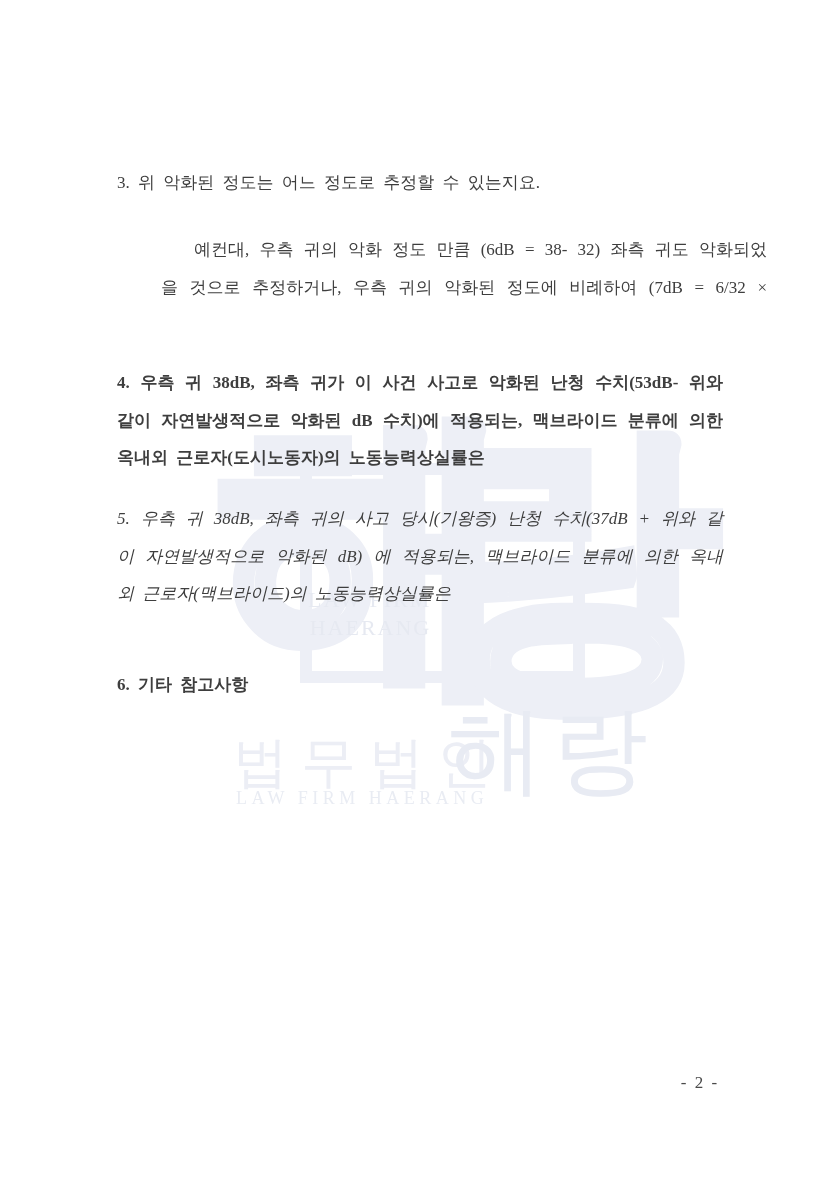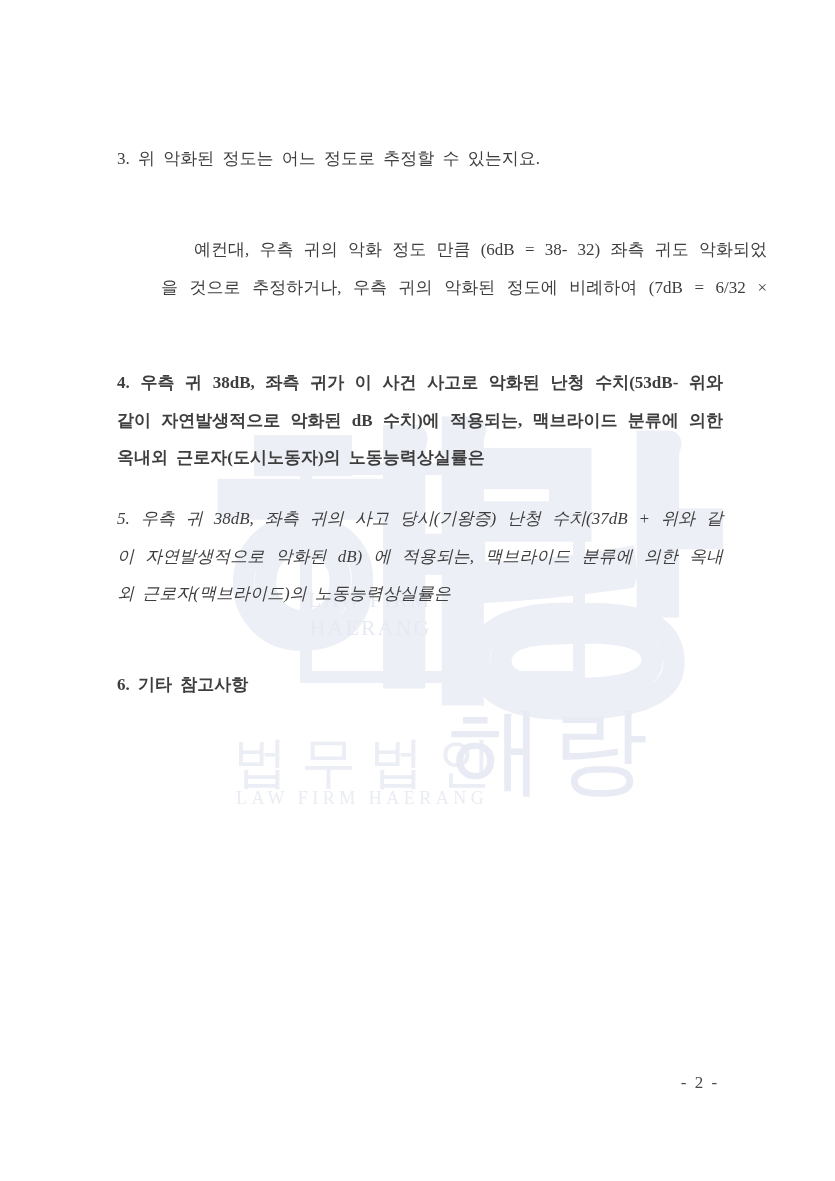--- a/index.html
+++ b/index.html
@@ -99,21 +99,21 @@
     color: #3e3e3e;
     word-spacing: 4px;
   }
   .line { text-align: left; }
   .line.j {
     text-align: justify;
     text-align-last: justify;
   }
   .line.indent { text-indent: 33px; }
 
-  .block-q3   { top: 140px; }
+  .block-q3   { top: 164px; }
   .block-para { top: 231px; margin-left: 44px; }
   .block-q4   { top: 364px; font-weight: bold; }
   .block-q5   { top: 500px; font-style: italic; }
   .block-q6   { top: 666px; font-weight: bold; }
 
   .page-number {
     position: absolute;
     left: 650px;
     top: 1064px;
     width: 100px;

